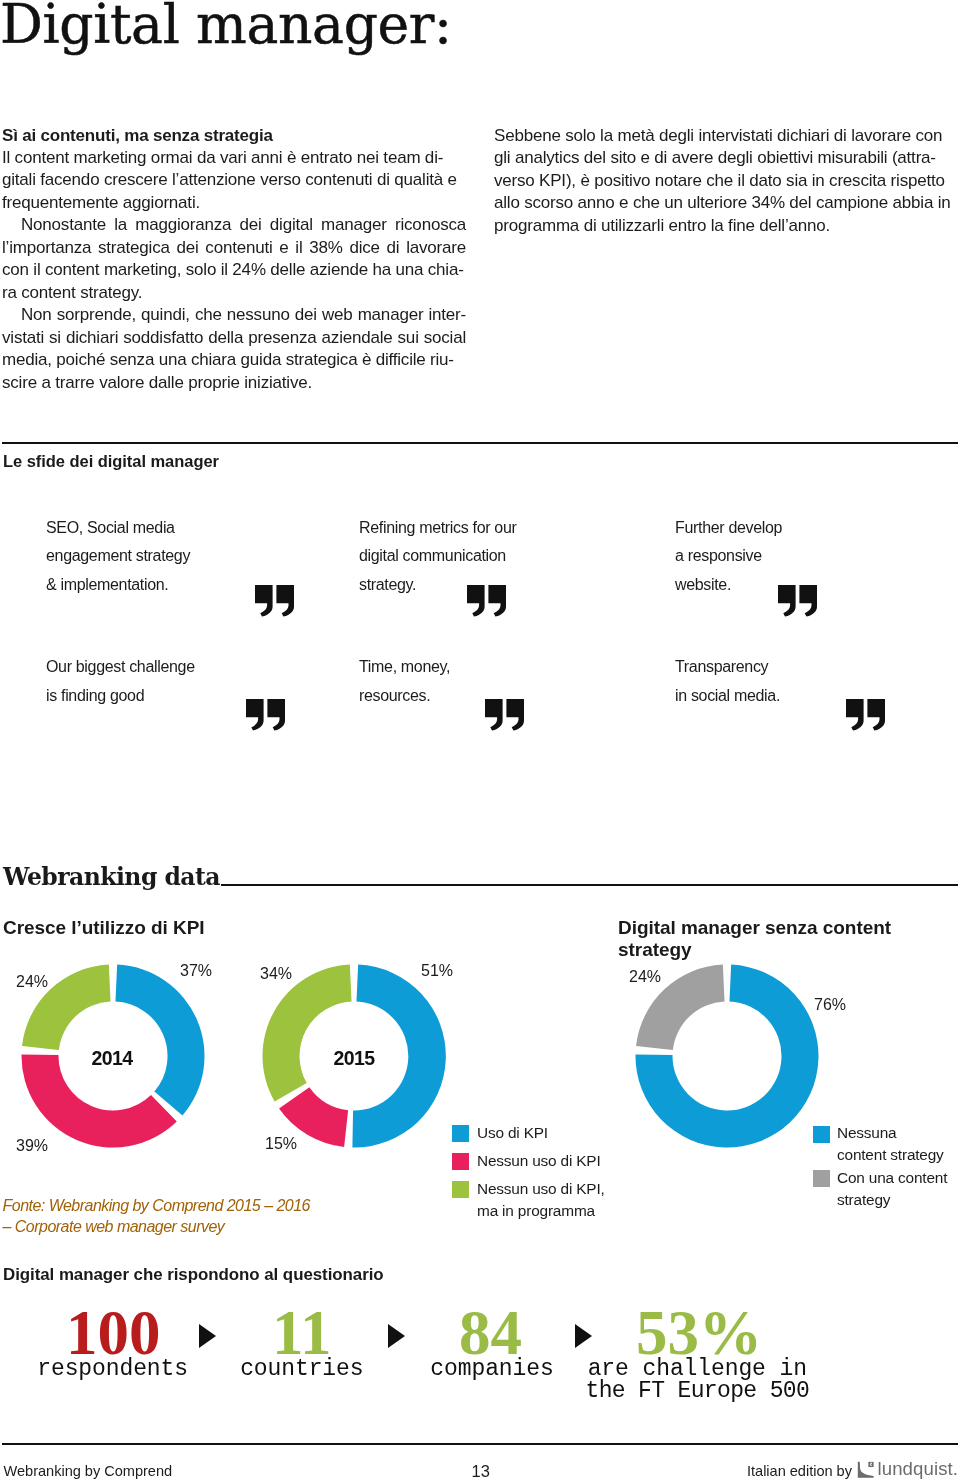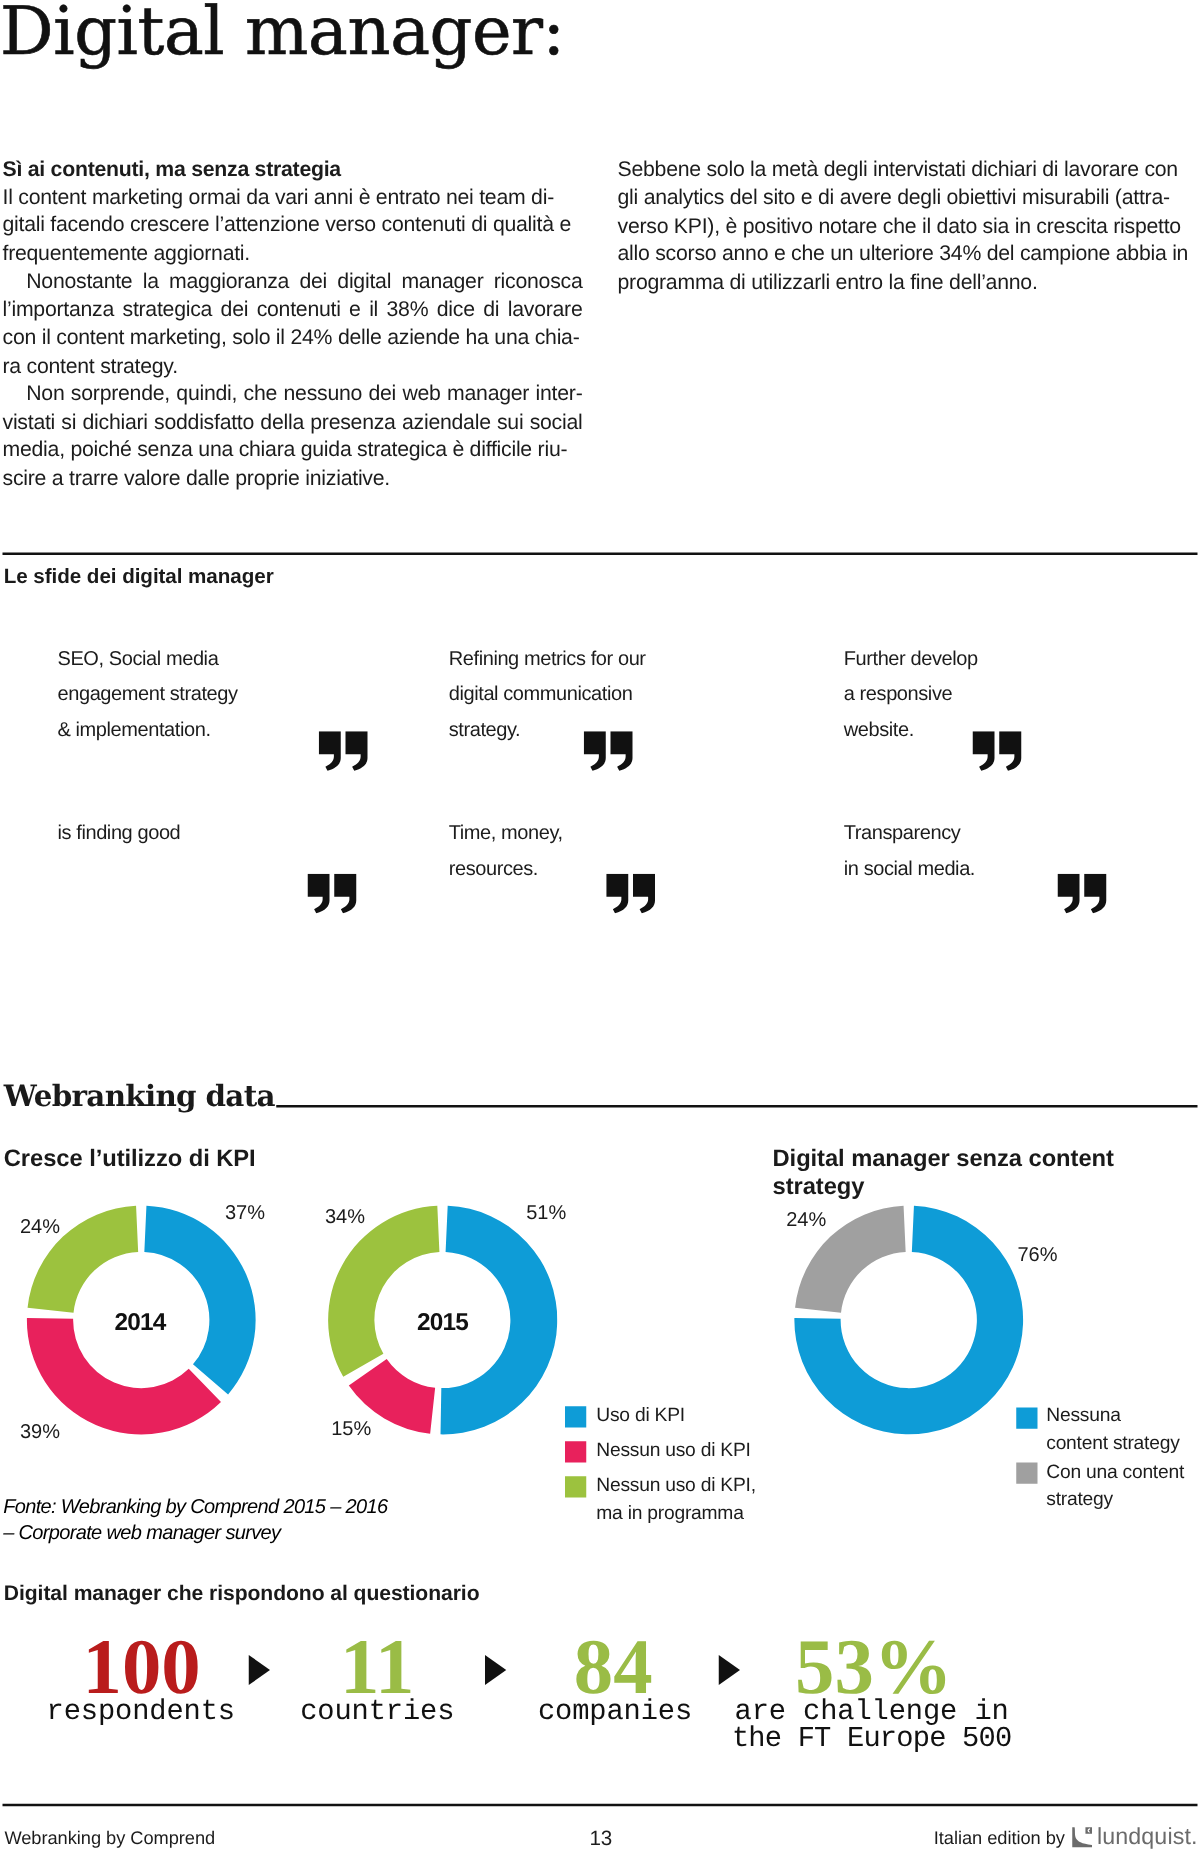--- a/index.html
+++ b/index.html
@@ -39,21 +39,21 @@
   .qmark{position:absolute;fill:#111;}
 
   
   #wrHead{left:3px;top:863px;font-family:"DejaVu Serif",serif;font-weight:bold;
           font-size:23.5px;letter-spacing:-0.55px;}
   .chartTitle{position:absolute;font-size:19px;font-weight:bold;letter-spacing:-0.05px;}
   .pct{position:absolute;font-size:16px;color:#1c1c1c;}
   .donutCtr{position:absolute;font-size:19.5px;font-weight:bold;color:#111;letter-spacing:-0.6px;transform:translateX(-50%);white-space:nowrap;}
   .legend{position:absolute;font-size:15.4px;line-height:22px;color:#1c1c1c;white-space:nowrap;letter-spacing:-0.18px;}
   .sw{position:absolute;width:17px;height:17px;}
-  #source{left:2.5px;top:1194.5px;font-size:16px;line-height:21.1px;font-style:italic;color:#000000;letter-spacing:-0.52px;white-space:nowrap;}
+  #source{left:2.5px;top:1194.5px;font-size:16px;line-height:21.1px;font-style:italic;color:#a16207;letter-spacing:-0.52px;white-space:nowrap;}
 
   
   #rHead{left:3px;top:1265px;font-size:16.9px;font-weight:bold;letter-spacing:-0.05px;}
   .bignum{position:absolute;font-family:"Liberation Serif",serif;font-weight:bold;
           font-size:63px;line-height:1;white-space:nowrap;}
   .numlabel{position:absolute;font-family:Liberation Mono, monospace;font-size:23px;
             color:#111;line-height:22px;text-align:center;white-space:nowrap;
             letter-spacing:-0.1px;transform:translateX(-50%);}
   .tri{position:absolute;width:0;height:0;border-left:17px solid #111;
        border-top:12px solid transparent;border-bottom:12px solid transparent;}
@@ -127,20 +127,21 @@
   </div>
   <div class="qcell" style="left:675px;top:513.5px;">
     <div class="qtext">
         <div>Further develop</div>
         <div>a responsive</div>
         <div>website.</div>
       </div>
   </div>
   <div class="qcell" style="left:46px;top:653px;">
     <div class="qtext">
+        <div>Our biggest challenge</div>
         <div>is finding good</div>
       </div>
   </div>
   <div class="qcell" style="left:359px;top:653px;">
     <div class="qtext">
         <div>Time, money,</div>
         <div>resources.</div>
       </div>
   </div>
   <div class="qcell" style="left:675px;top:653px;">

